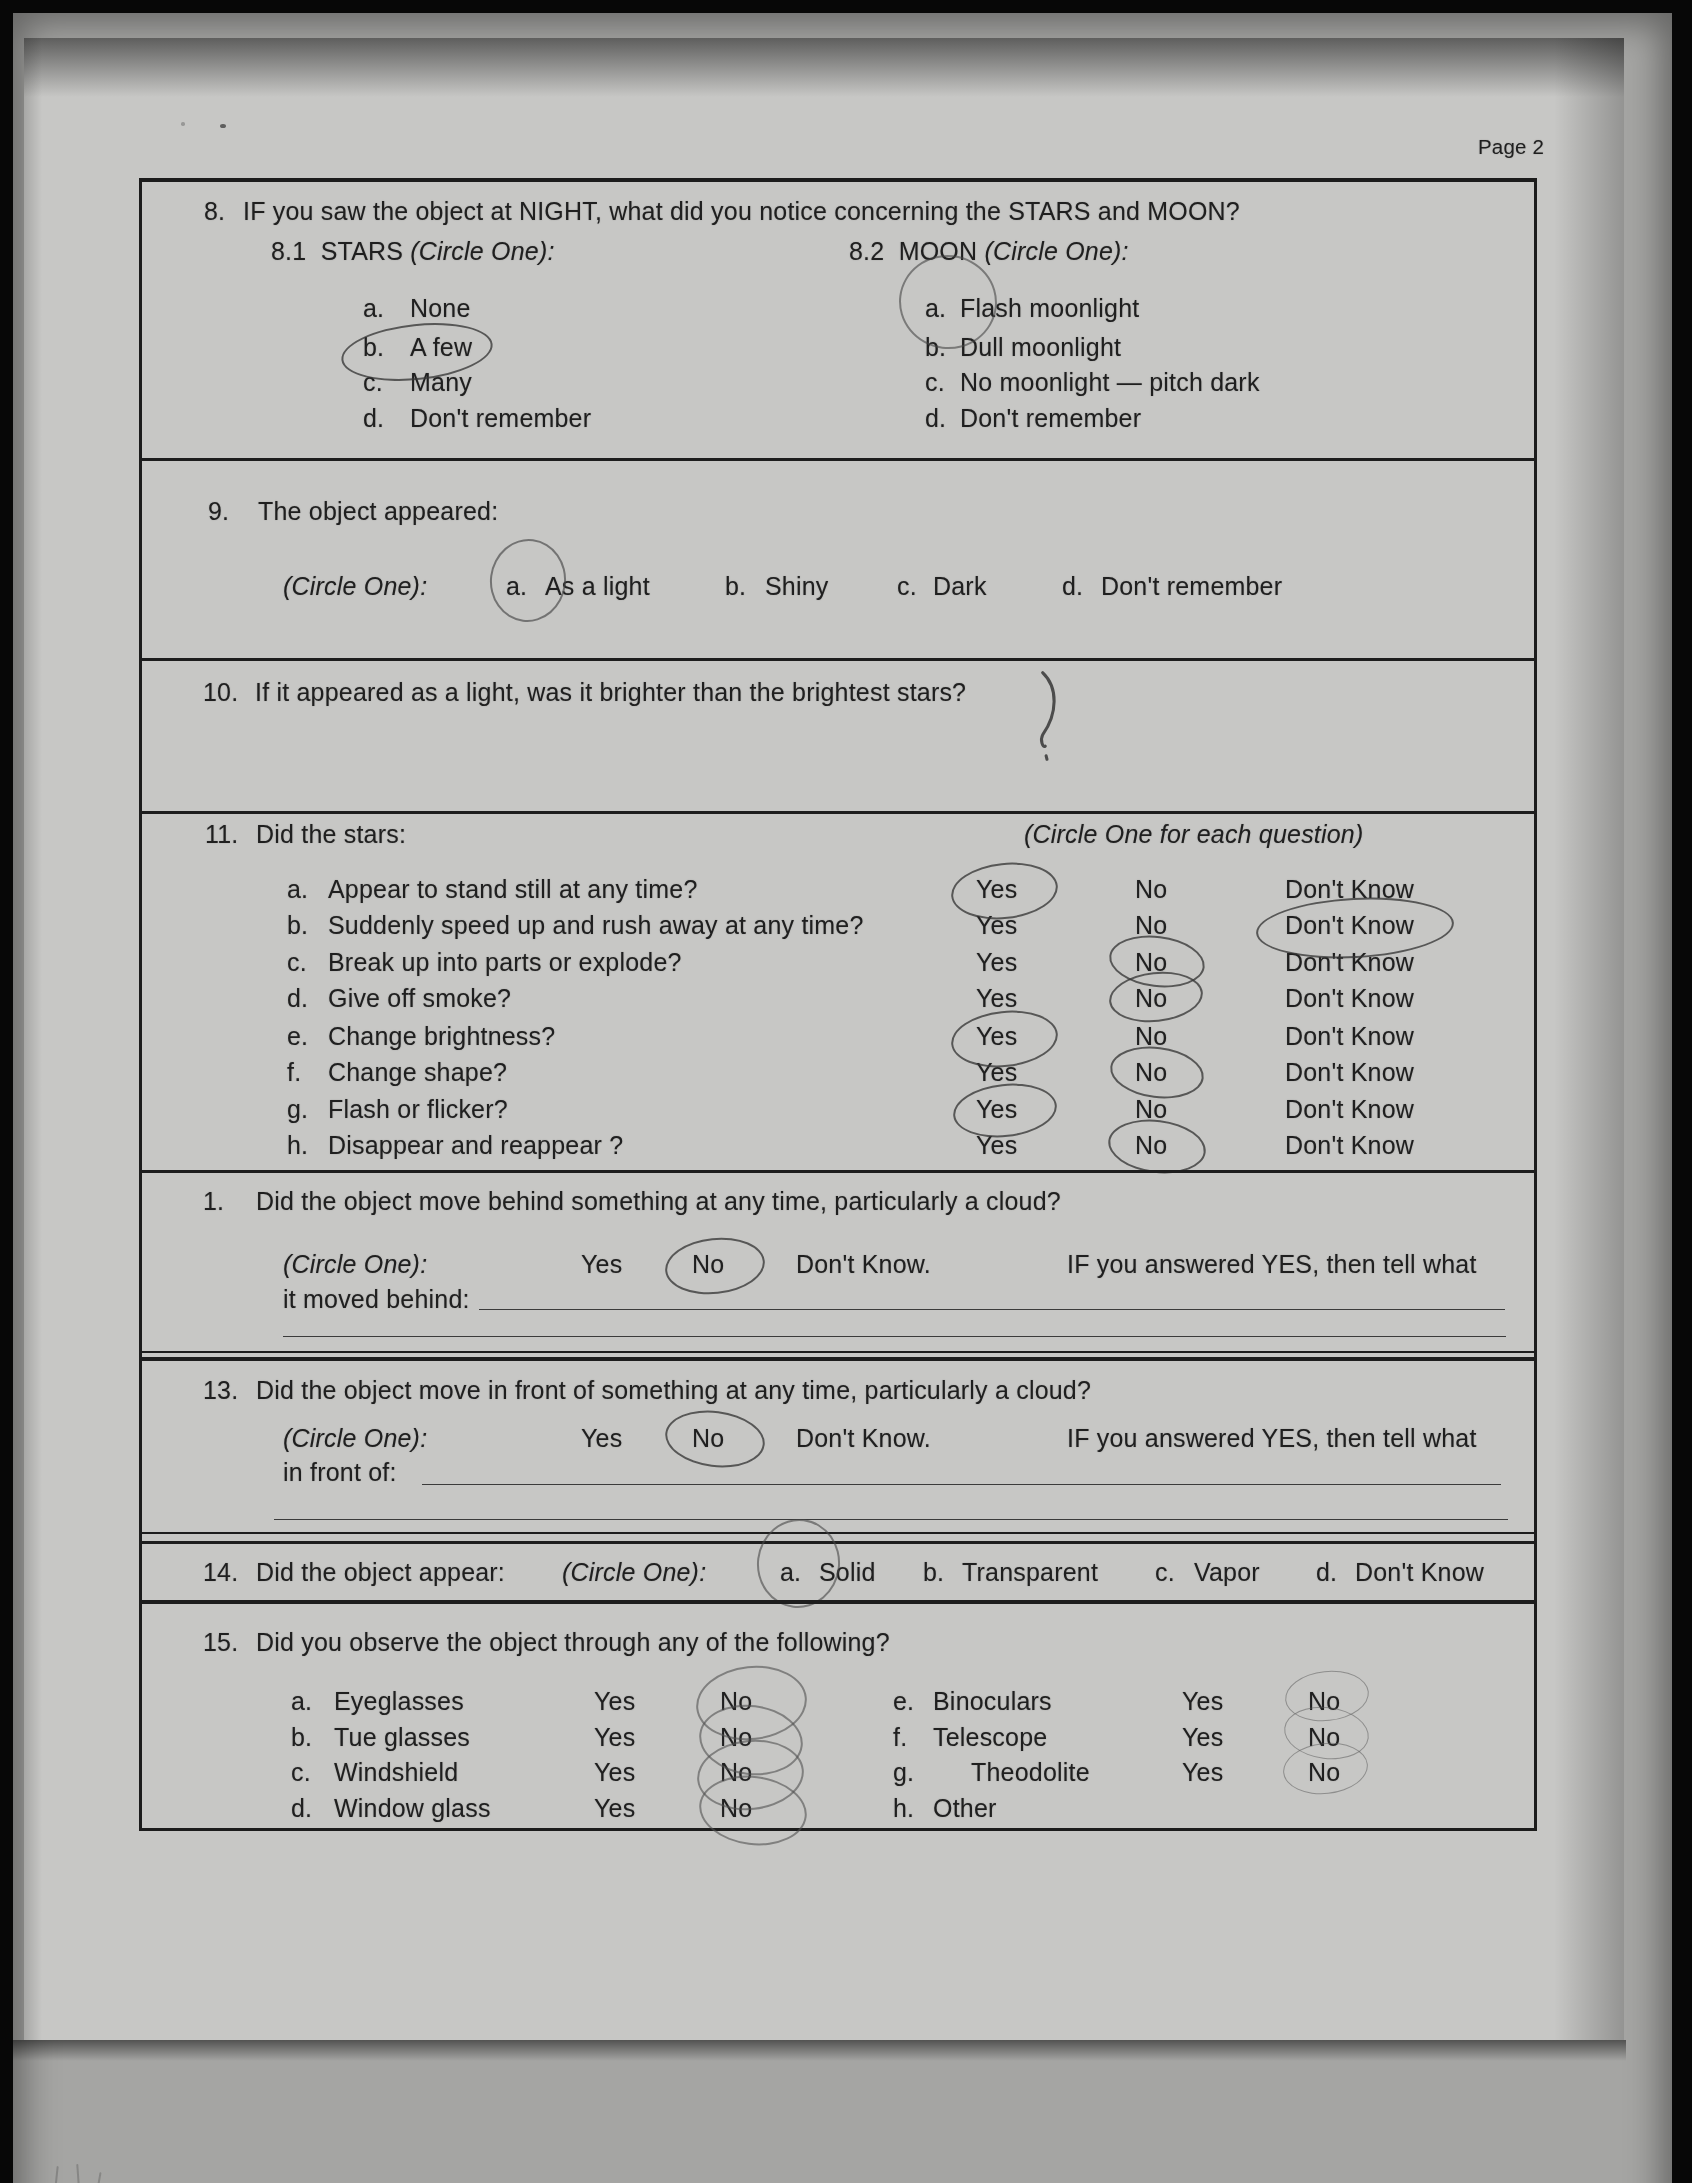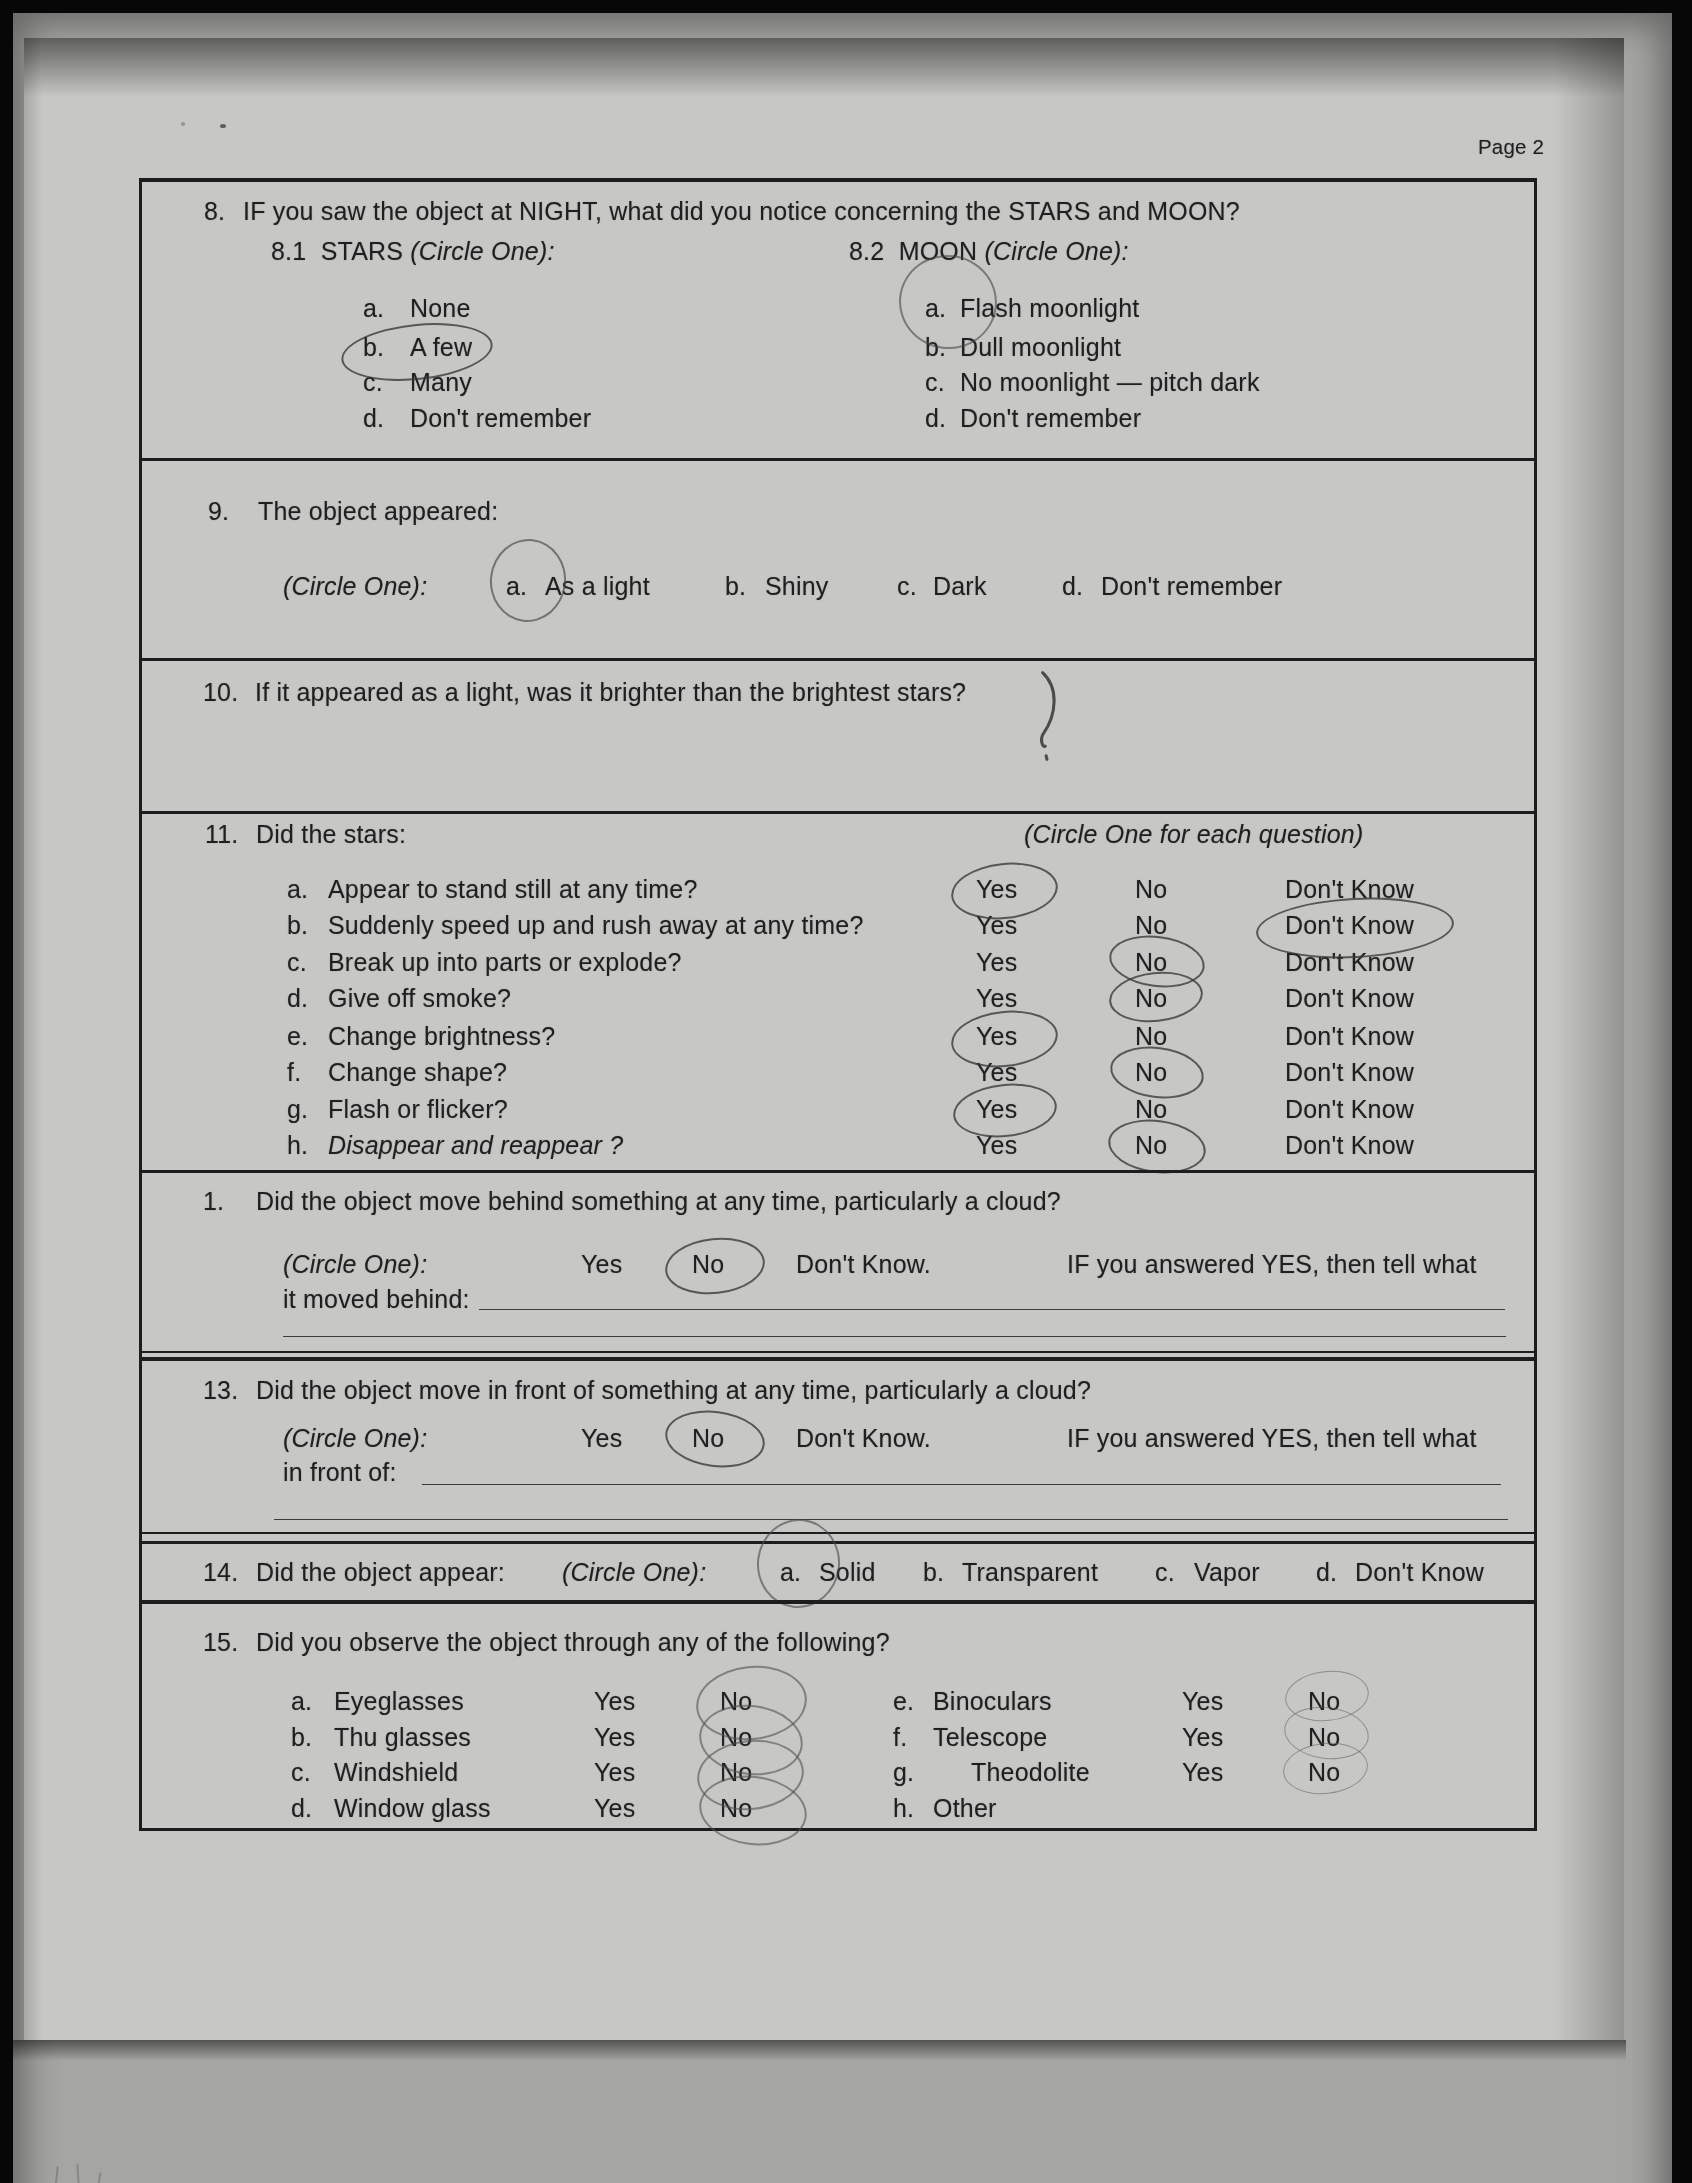--- a/index.html
+++ b/index.html
@@ -164,21 +164,21 @@
       <span class="t" style="left:993px;top:875px;">No</span>
       <span class="t" style="left:1143px;top:875px;">Don't Know</span>
 
       <span class="t" style="left:145px;top:912px;">g.</span>
       <span class="t" style="left:186px;top:912px;">Flash or flicker?</span>
       <span class="t" style="left:834px;top:912px;">Yes</span>
       <span class="t" style="left:993px;top:912px;">No</span>
       <span class="t" style="left:1143px;top:912px;">Don't Know</span>
 
       <span class="t" style="left:145px;top:948px;">h.</span>
-      <span class="t" style="left:186px;top:948px;font-style:italic;">Disappear and reappear ?</span>
+      <span class="t" style="left:186px;top:948px;">Disappear and reappear ?</span>
       <span class="t" style="left:834px;top:948px;">Yes</span>
       <span class="t" style="left:993px;top:948px;">No</span>
       <span class="t" style="left:1143px;top:948px;">Don't Know</span>
 
       <div class="ov" style="left:809px;top:681px;width:103px;height:52px;"></div>
       <div class="ov" style="left:1114px;top:716px;width:194px;height:56px;transform:rotate(-3deg);"></div>
       <div class="ov r1" style="left:967px;top:754px;width:92px;height:47px;"></div>
       <div class="ov" style="left:967px;top:790px;width:90px;height:46px;"></div>
       <div class="ov" style="left:809px;top:829px;width:103px;height:52px;"></div>
       <div class="ov r1" style="left:968px;top:865px;width:90px;height:47px;"></div>
@@ -244,21 +244,21 @@
 
     <div>
       <span class="t" style="left:61px;top:1445px;">15.</span>
       <span class="t" style="left:114px;top:1445px;">Did you observe the object through any of the following?</span>
 
       <span class="t" style="left:149px;top:1504px;">a.</span>
       <span class="t" style="left:192px;top:1504px;">Eyeglasses</span>
       <span class="t" style="left:452px;top:1504px;">Yes</span>
       <span class="t" style="left:578px;top:1504px;">No</span>
       <span class="t" style="left:149px;top:1540px;">b.</span>
-      <span class="t" style="left:192px;top:1540px;">Thu glasses</span>
+      <span class="t" style="left:192px;top:1540px;">Tue glasses</span>
       <span class="t" style="left:452px;top:1540px;">Yes</span>
       <span class="t" style="left:578px;top:1540px;">No</span>
       <span class="t" style="left:149px;top:1575px;">c.</span>
       <span class="t" style="left:192px;top:1575px;">Windshield</span>
       <span class="t" style="left:452px;top:1575px;">Yes</span>
       <span class="t" style="left:578px;top:1575px;">No</span>
       <span class="t" style="left:149px;top:1611px;">d.</span>
       <span class="t" style="left:192px;top:1611px;">Window glass</span>
       <span class="t" style="left:452px;top:1611px;">Yes</span>
       <span class="t" style="left:578px;top:1611px;">No</span>

